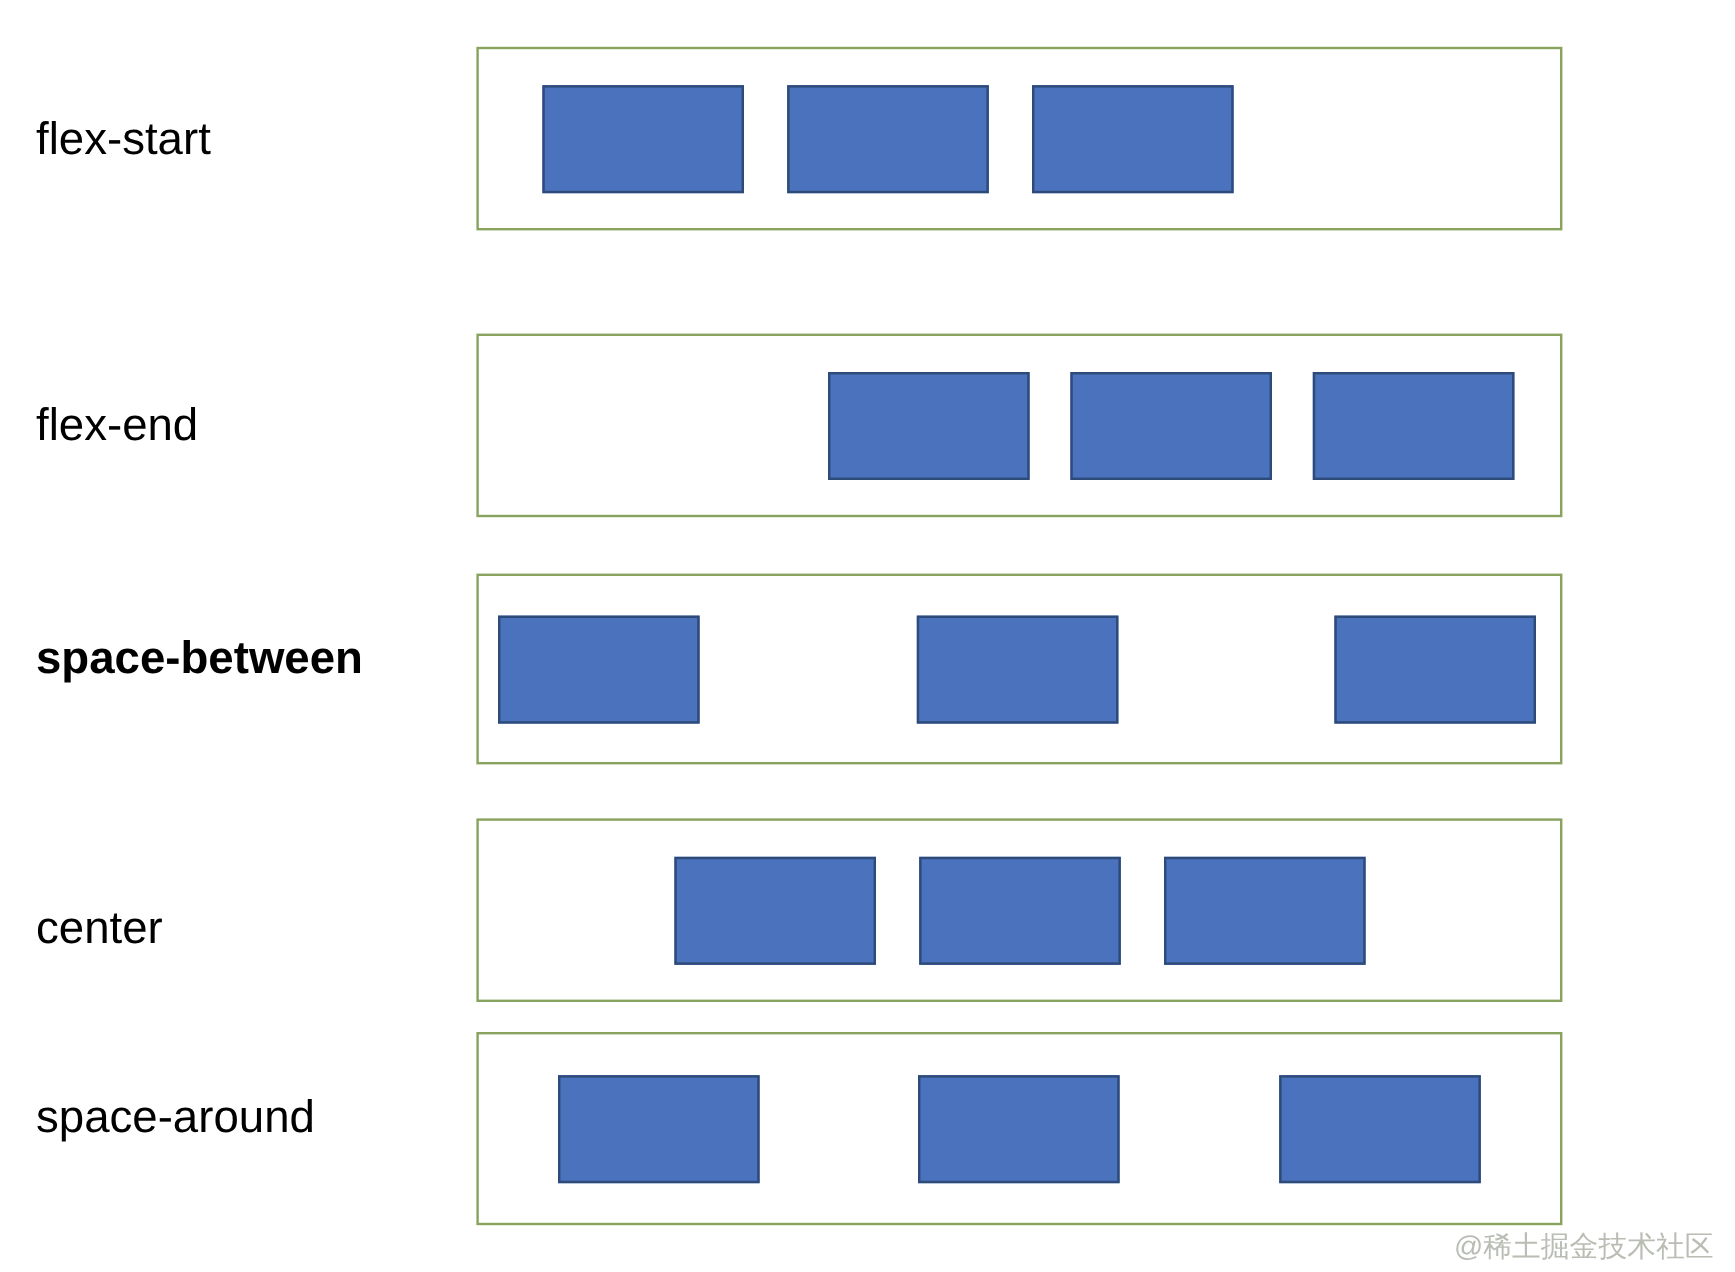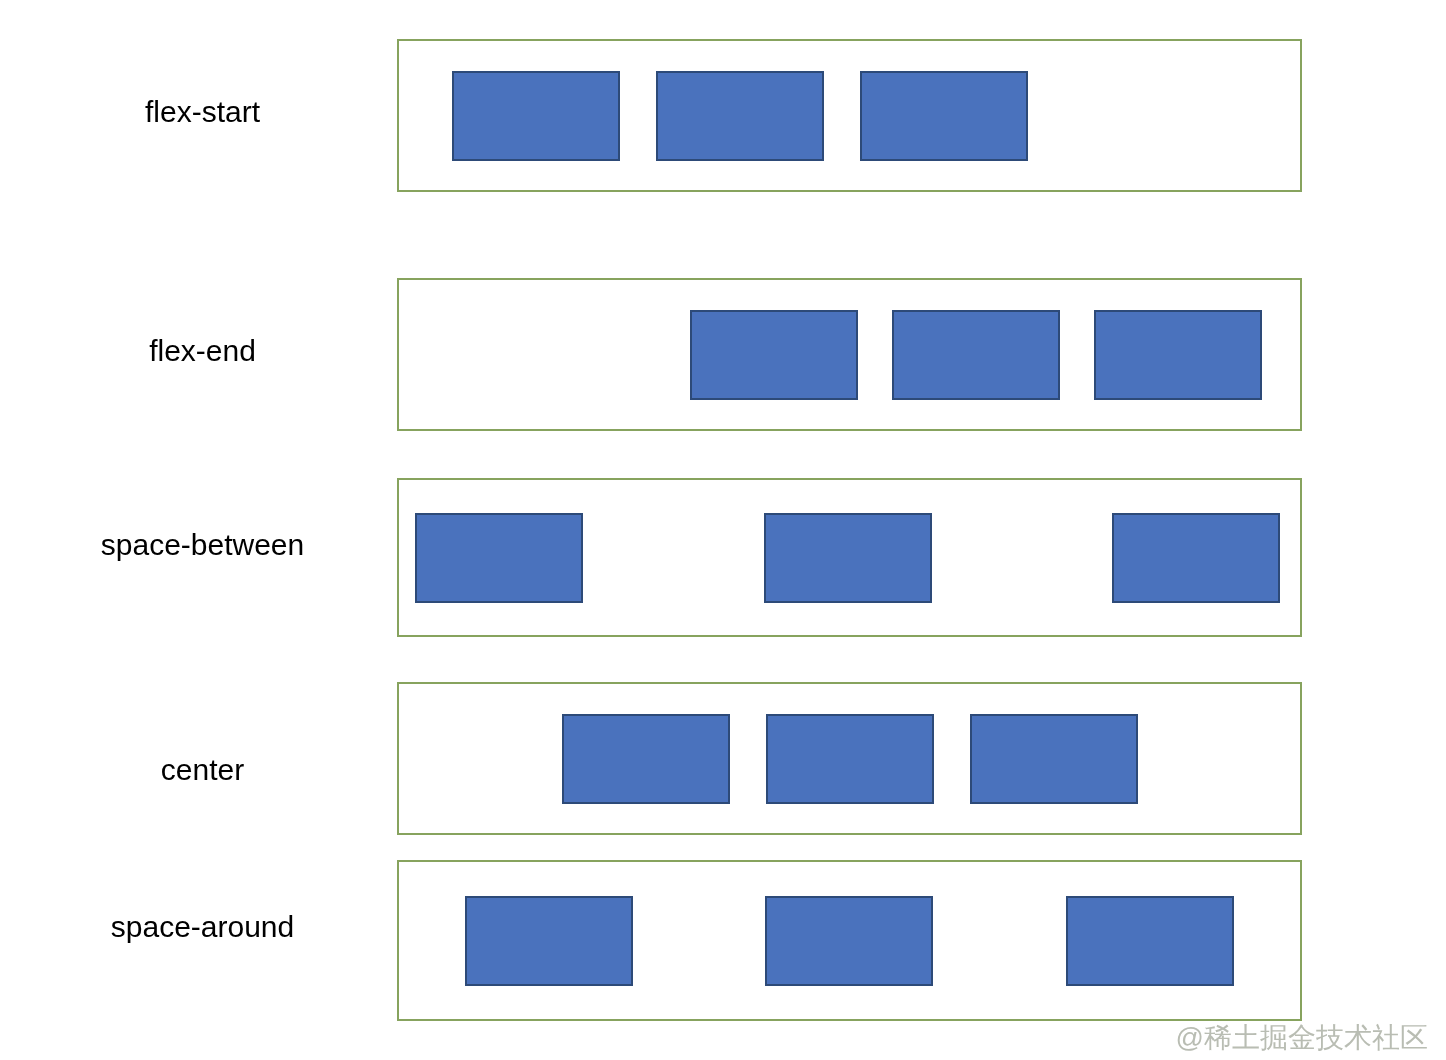--- a/index.html
+++ b/index.html
@@ -23,23 +23,22 @@
   }
   .row {
     position: absolute;
     left: 0;
     width: 1446px;
   }
   .row-label {
     position: absolute;
     left: 30px;
     width: 345px;
-    text-align: center;
     color: #000000;
-    font-size: 30px;
+    font-size: 38px;
     line-height: 1;
     letter-spacing: 0px;
     white-space: nowrap;
   }
   .flex-container {
     position: absolute;
     left: 397px;
     width: 905px;
     box-sizing: border-box;
     border: 2px solid #87a35e;
@@ -69,21 +68,21 @@
 
   .gap-tight > .flex-item + .flex-item { margin-left: 36px; }
   .gap-end   > .flex-item + .flex-item { margin-left: 34px; }
   .gap-center> .flex-item + .flex-item { margin-left: 36px; }
 
   .watermark {
     position: absolute;
     right: 18px;
     bottom: 8px;
     color: #b9bdb3;
-    font-size: 28px;
+    font-size: 24px;
     line-height: 1;
     white-space: nowrap;
   }
 </style>
 </head>
 <body>
 
 <div id="stage">
 
   <div class="row" style="top:39px;">
@@ -98,21 +97,21 @@
   <div class="row" style="top:278px;">
     <div class="row-label" style="top:58px;">flex-end</div>
     <div class="flex-container fc-end pad-end gap-end" style="top:0px; height:153px;">
       <div class="flex-item"></div>
       <div class="flex-item"></div>
       <div class="flex-item"></div>
     </div>
   </div>
 
   <div class="row" style="top:478px;">
-    <div class="row-label" style="top:52px;">space-between</div>
+    <div class="row-label" style="top:52px;font-weight:bold;">space-between</div>
     <div class="flex-container fc-between pad-between" style="top:0px; height:159px;">
       <div class="flex-item"></div>
       <div class="flex-item"></div>
       <div class="flex-item"></div>
     </div>
   </div>
 
   <div class="row" style="top:682px;">
     <div class="row-label" style="top:73px;">center</div>
     <div class="flex-container fc-center gap-center" style="top:0px; height:153px;">

